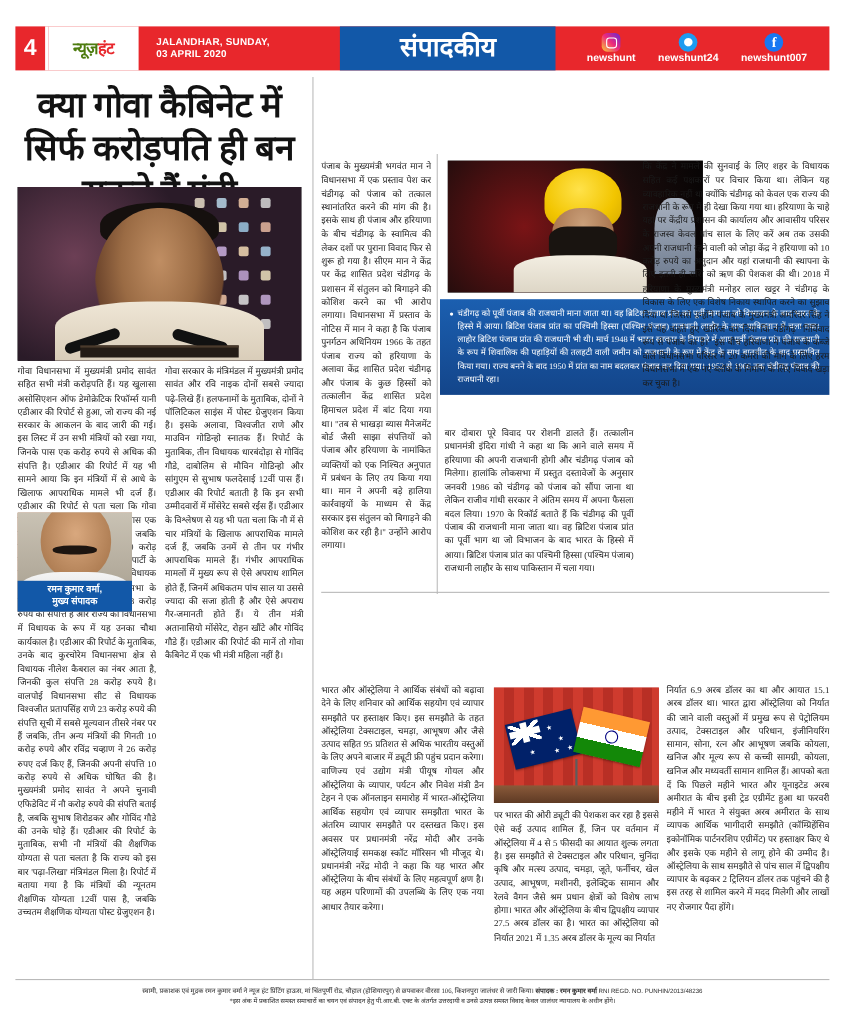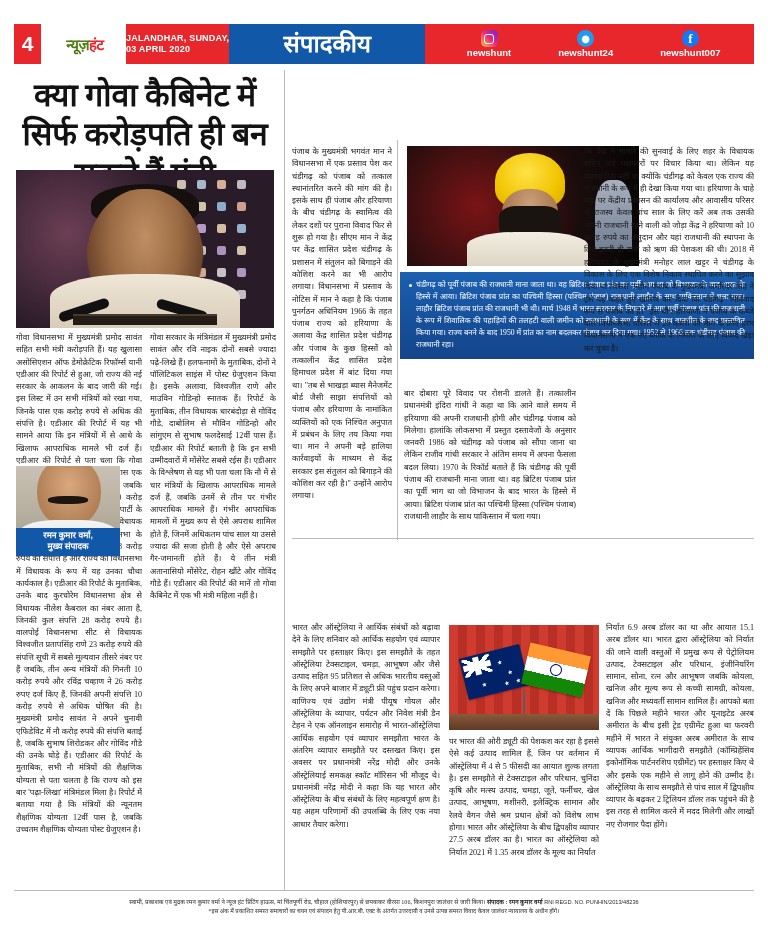--- a/index.html
+++ b/index.html
@@ -46,38 +46,39 @@
     font-weight: bold;
     font-size: 15px;
     letter-spacing: -0.5px;
     line-height: 1;
     white-space: nowrap;
   }
   .logo-text .a { color: #4d7c0f; }
   .logo-text .b { color: #e8272c; }
   .dateline {
     flex: 0 0 auto;
-    padding: 0 0;
+    padding: 0 16px;
     display: flex; flex-direction: column; justify-content: center;
     color: #ffffff;
     font-family: "Liberation Sans", sans-serif;
     font-weight: bold;
     font-size: 9px;
     line-height: 1.25;
     letter-spacing: 0.2px;
   }
   .section-tab {
     background: #1258a8;
     flex: 0 0 196px;
     display: flex; align-items: center; justify-content: center;
     color: #ffffff;
     font-family: Liberation Serif, serif;
     font-weight: bold;
     font-size: 24px;
     line-height: 1;
+    margin-left: 48px;
   }
   .social-wrap {
     flex: 1;
     display: flex; align-items: center; justify-content: space-around;
     padding: 0 10px 0 18px;
   }
   .social {
     display: flex; flex-direction: column; align-items: center;
     justify-content: center;
     gap: 1px;

